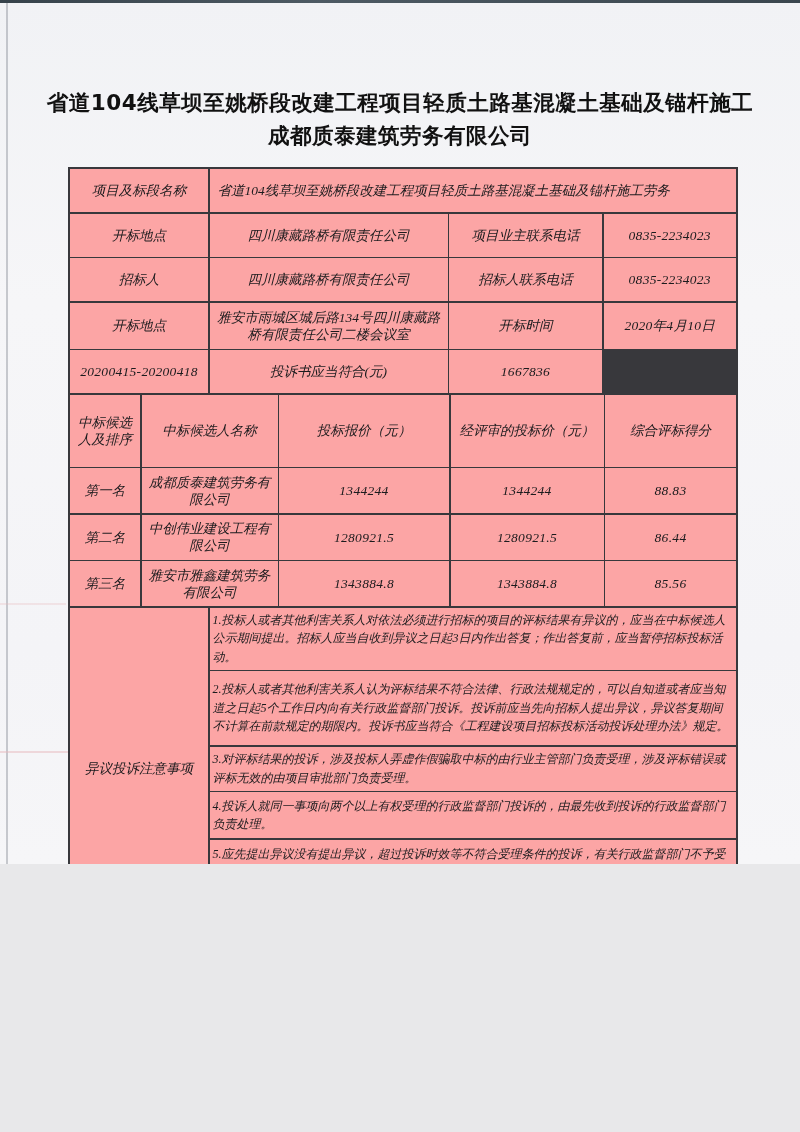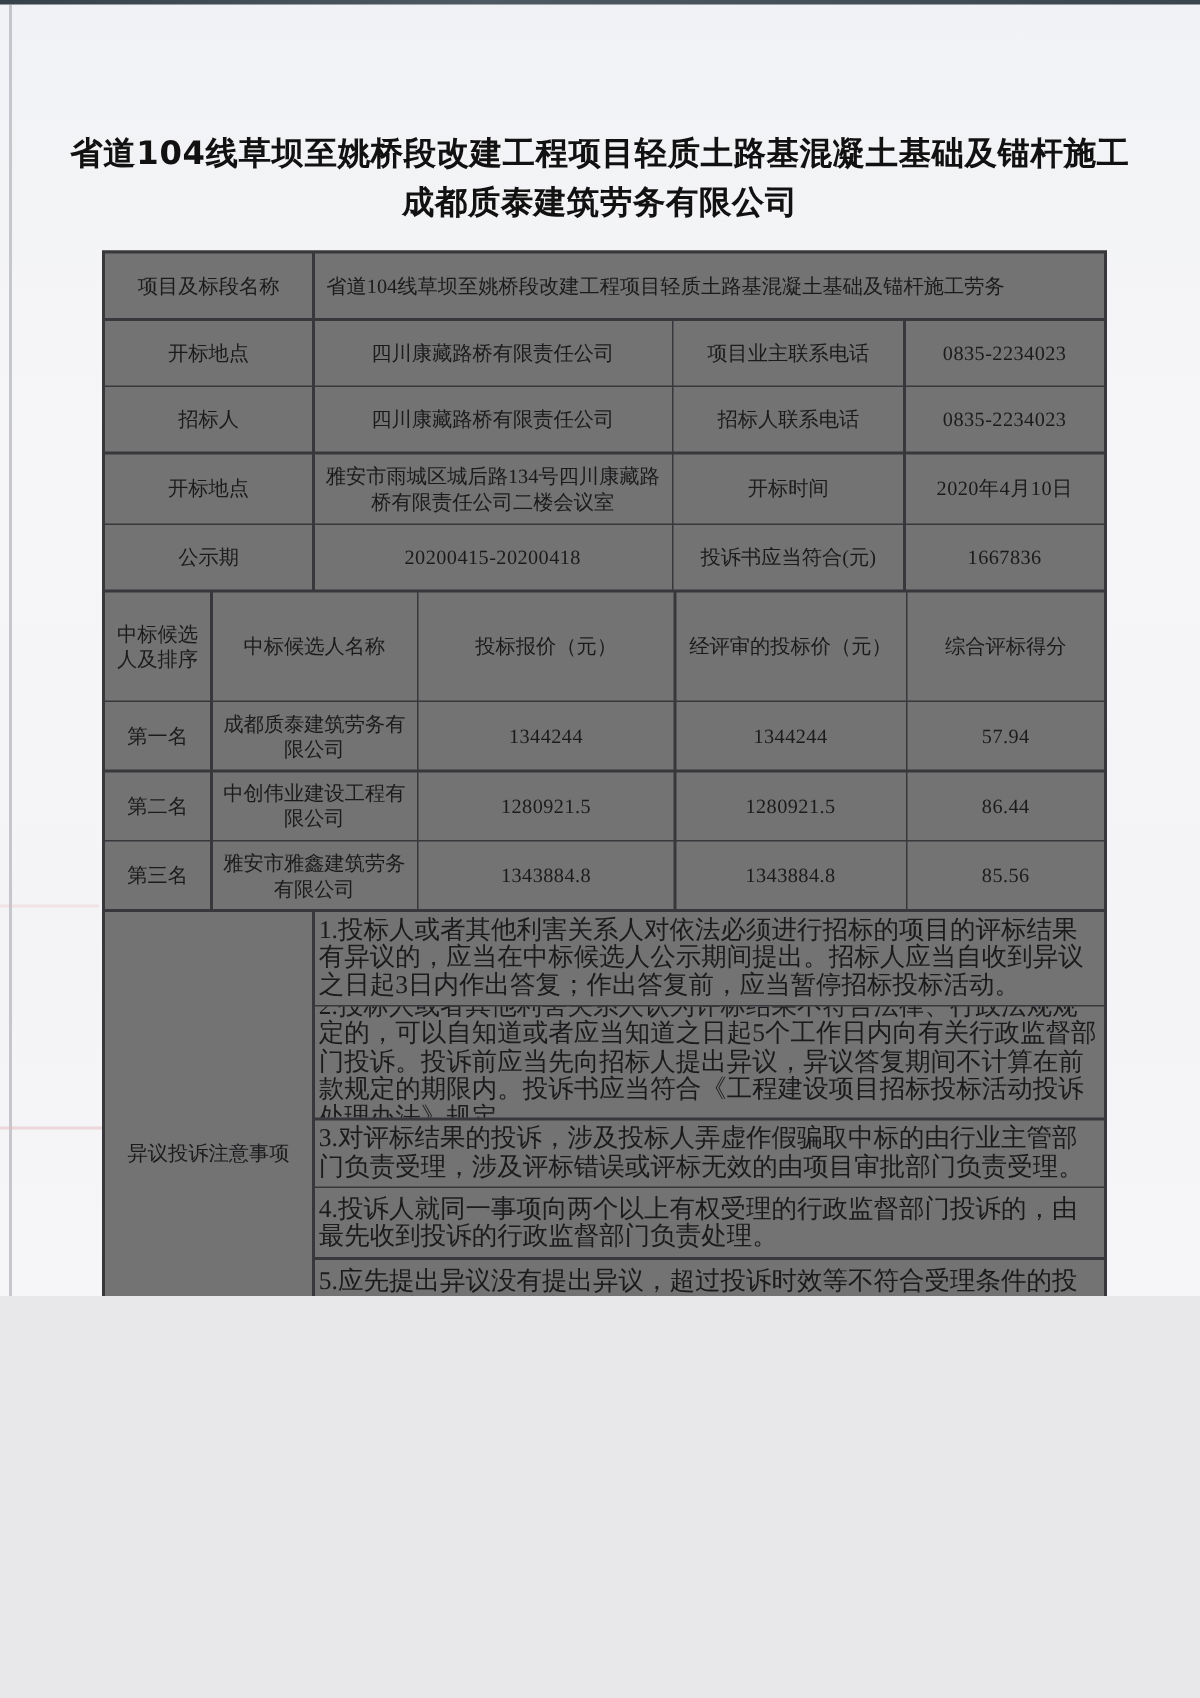--- a/index.html
+++ b/index.html
@@ -27,29 +27,30 @@
     position:absolute;left:68px;top:167px;width:670px;
     border:2px solid #38383c;background:#38383c;
     display:flex;flex-direction:column;gap:1.5px;box-sizing:border-box;
   }
   .sec{display:grid;gap:1.5px;background:#38383c;}
   .sec-info{grid-template-columns:138px 238px 153px 1fr;grid-template-rows:43px 43px 43px 46px 43px;}
   .sec-cand{grid-template-columns:70px 136px 170px 153px 1fr;grid-template-rows:72px 45px 45px 45px;}
   .sec-obj {grid-template-columns:138px 1fr;grid-template-rows:62px 74px 44px 46px 48px 41px;}
   .sec-sign{grid-template-columns:1fr;grid-template-rows:88px;}
   .c{
-    background:#737373;display:flex;align-items:center;justify-content:center;
+    background:#fca5a5;display:flex;align-items:center;justify-content:center;
     text-align:center;font-size:13.5px;line-height:17px;padding:2px 4px;box-sizing:border-box;
     overflow:hidden;
+    font-style:italic;
   }
   .c.left{justify-content:flex-start;text-align:left;padding-left:8px;}
   .c.span3{grid-column:2/5;}
   .obj-label{grid-row:1/7;grid-column:1;}
   .obj-item{grid-column:2;justify-content:flex-start;text-align:left;
-    padding:3px 3px;line-height:18.5px;font-size:17px;align-items:center;}
+    padding:3px 3px;line-height:18.5px;font-size:12px;align-items:center;}
   .num{font-family:"Liberation Serif","DejaVu Serif",serif;letter-spacing:.3px;}
 
   .seal{position:absolute;left:185px;top:866px;width:166px;height:168px;pointer-events:none;}
   .sig{position:absolute;left:233px;top:933px;width:170px;height:95px;pointer-events:none;}
 </style>
 </head>
 <body>
 
 <div class="page">
 
@@ -78,38 +79,37 @@
       <div class="c">招标人</div>
       <div class="c">四川康藏路桥有限责任公司</div>
       <div class="c">招标人联系电话</div>
       <div class="c num">0835-2234023</div>
 
       <div class="c">开标地点</div>
       <div class="c">雅安市雨城区城后路134号四川康藏路桥有限责任公司二楼会议室</div>
       <div class="c">开标时间</div>
       <div class="c num">2020年4月10日</div>
 
-      <div class="c">公示期</div>
       <div class="c num">20200415-20200418</div>
       <div class="c">投诉书应当符合(元)</div>
       <div class="c num">1667836</div>
     </div>
 
     <div class="sec sec-cand">
       <div class="c">中标候选人及排序</div>
       <div class="c">中标候选人名称</div>
       <div class="c">投标报价（元）</div>
       <div class="c">经评审的投标价（元）</div>
       <div class="c">综合评标得分</div>
 
       <div class="c">第一名</div>
       <div class="c">成都质泰建筑劳务有限公司</div>
       <div class="c num">1344244</div>
       <div class="c num">1344244</div>
-      <div class="c num">57.94</div>
+      <div class="c num">88.83</div>
 
       <div class="c">第二名</div>
       <div class="c">中创伟业建设工程有限公司</div>
       <div class="c num">1280921.5</div>
       <div class="c num">1280921.5</div>
       <div class="c num">86.44</div>
 
       <div class="c">第三名</div>
       <div class="c">雅安市雅鑫建筑劳务有限公司</div>
       <div class="c num">1343884.8</div>

